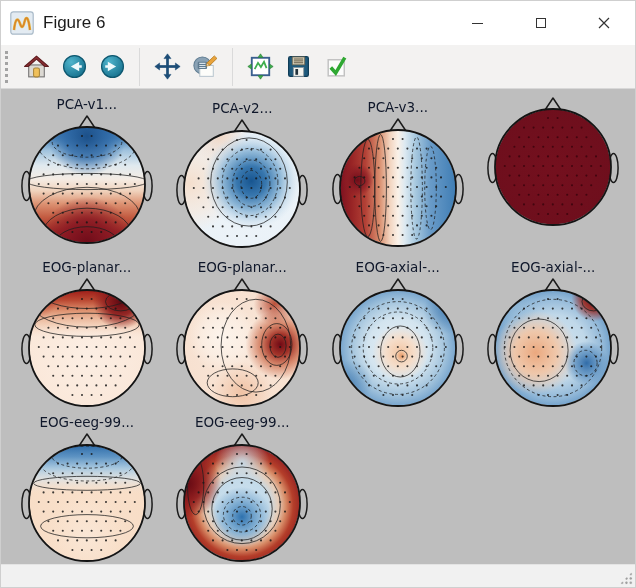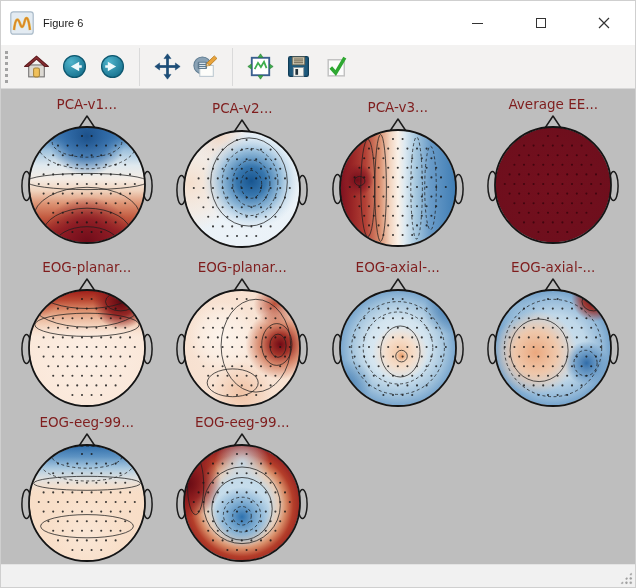--- a/index.html
+++ b/index.html
@@ -6,41 +6,41 @@
   body{width:636px;height:588px;overflow:hidden;position:relative;
        font-family:"Liberation Sans",sans-serif;background:#ffffff;
        -webkit-font-smoothing:antialiased;}
   .window{width:636px;height:588px;display:flex;flex-direction:column;
           border:1px solid #cfcfcf;box-sizing:border-box;}
 
   
   .titlebar{height:44px;background:#ffffff;display:flex;align-items:center;
             position:relative;flex:0 0 auto;}
   .app-icon{width:24px;height:24px;margin-left:9px;flex:0 0 auto;}
-  .titlebar-title{font-size:11px;color:#1b1b1b;margin-left:9px;}
+  .titlebar-title{font-size:17px;color:#1b1b1b;margin-left:9px;}
   .win-controls{position:absolute;right:0;top:0;height:44px;display:flex;}
   .win-btn{width:63px;height:44px;display:flex;align-items:center;justify-content:center;}
   .glyph-min{width:11px;height:1px;background:#333;}
   .glyph-max{width:10px;height:10px;border:1px solid #333;box-sizing:border-box;background:transparent;}
 
   
   .toolbar{height:44px;background:#f3f2f1;border-bottom:1px solid #d8d8d8;
            display:flex;align-items:center;box-sizing:border-box;flex:0 0 auto;}
   .grip{width:0;height:32px;border-left:3px dotted #a3a3a3;margin:0 9px 0 4px;}
   .tbtn{width:36px;height:36px;display:flex;align-items:center;justify-content:center;
         background:transparent;border:none;padding:0;margin:0 1px;}
   .tsep{width:1px;height:38px;background:#dadada;margin:0 8px;}
 
   
   .canvas{height:475px;background:#bebebe;flex:0 0 auto;overflow:hidden;}
   .grid{display:grid;grid-template-columns:repeat(4,1fr);
         padding:7px 4px 0 8px;}
   .cell{height:155px;display:flex;flex-direction:column;align-items:center;}
   .cell figcaption{font-family:"DejaVu Sans",sans-serif;font-size:13.5px;
-        color:#7f1d1d;line-height:17px;white-space:nowrap;margin:0 0 1px 0;}
+        color:#0f172a;line-height:17px;white-space:nowrap;margin:0 0 1px 0;}
   svg.topo{width:134px;height:132px;display:block;}
 
   
   .statusbar{height:25px;background:#f1f1f1;border-top:1px solid #e4e4e4;
              position:relative;flex:1 1 auto;box-sizing:border-box;}
   .resize-grip{position:absolute;right:2px;bottom:2px;width:14px;height:14px;
       background-image:radial-gradient(circle,#9d9d9d 1.1px,rgba(0,0,0,0) 1.3px);
       background-size:4.4px 4.4px;background-position:100% 100%;
       clip-path:polygon(100% 0,100% 100%,0 100%);}
 </style>
@@ -552,21 +552,20 @@
               <ellipse cx="36.8" cy="71.0" rx="7.0" ry="48.7" fill="none" stroke="#1f1f1f" stroke-width="0.9" opacity="0.85"></ellipse>
               <ellipse cx="49.6" cy="71.0" rx="5.8" ry="53.4" fill="none" stroke="#1f1f1f" stroke-width="0.9" opacity="0.85"></ellipse>
               <ellipse cx="85.6" cy="71.0" rx="5.8" ry="51.0" fill="none" stroke="#1f1f1f" stroke-width="0.9" opacity="0.85" stroke-dasharray="3,2.6"></ellipse>
               <ellipse cx="99.5" cy="71.0" rx="5.8" ry="41.8" fill="none" stroke="#1f1f1f" stroke-width="0.9" opacity="0.85" stroke-dasharray="3,2.6"></ellipse>
             </g>
             <circle cx="67" cy="71" r="58" fill="none" stroke="#141414" stroke-width="1.8"></circle>
           </svg>
       </figure>
 
       <figure class="cell" style="margin:0">
-        <figcaption>Average EE...</figcaption>
         <svg class="topo" viewBox="0 0 134 132">
             <defs>
               <clipPath id="cl3">
                 <circle cx="67" cy="71" r="57.4"></circle>
               </clipPath>
               <radialGradient id="gr3_0" gradientUnits="userSpaceOnUse" cx="67.0" cy="71.0" r="87.0">
                 <stop offset="0.0%" stop-color="#74101e" stop-opacity="1"></stop>
                 <stop offset="100.0%" stop-color="#6c0e1c" stop-opacity="1"></stop>
               </radialGradient>
             </defs>

